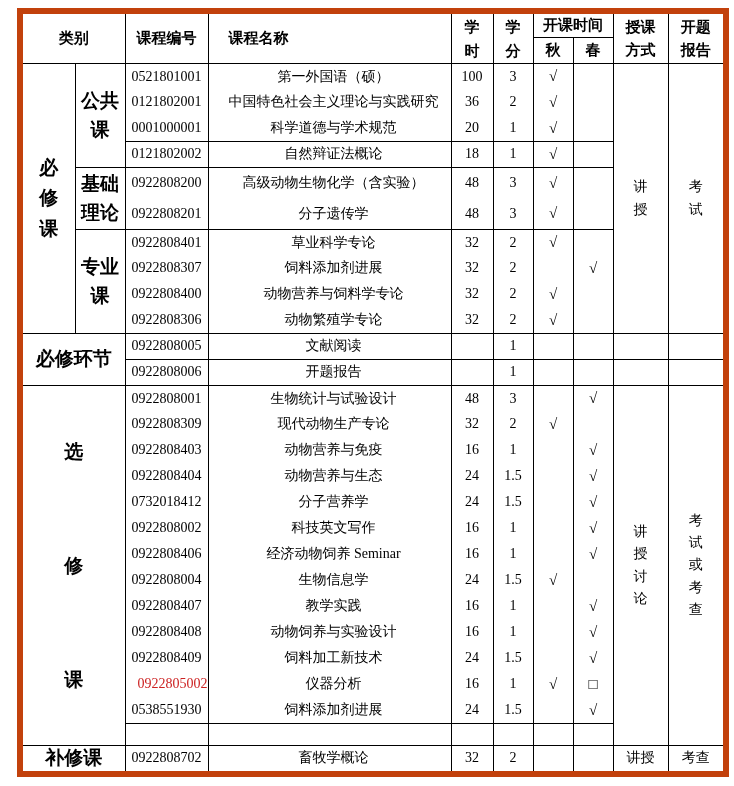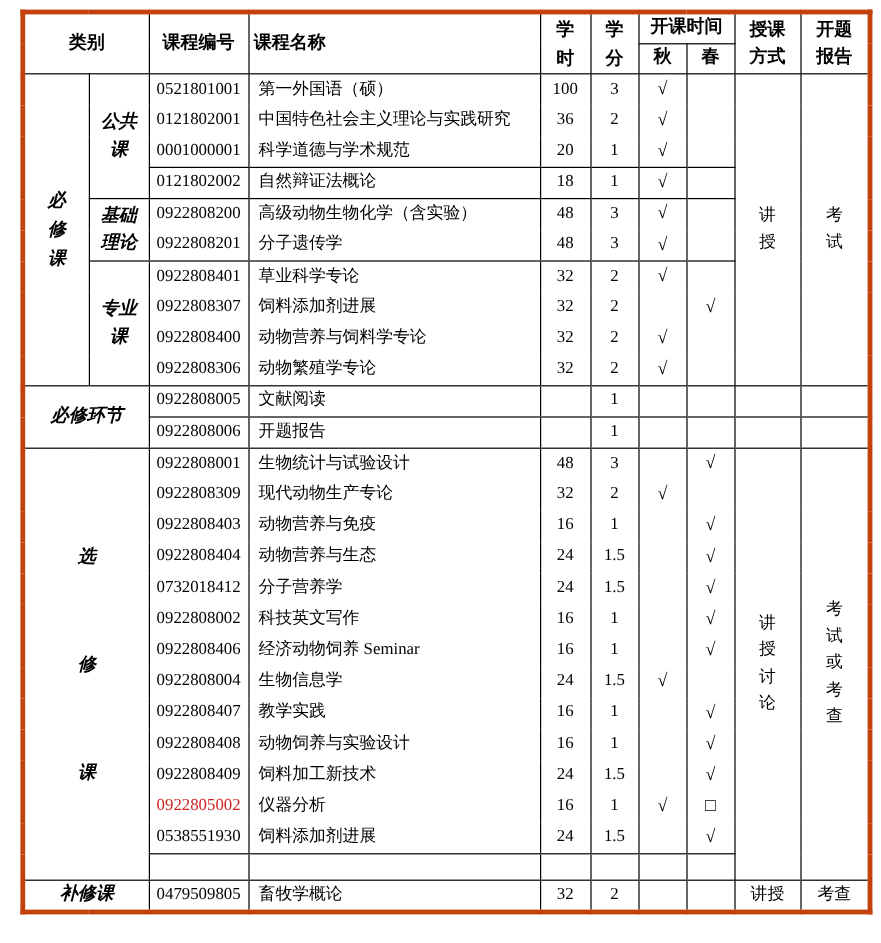--- a/index.html
+++ b/index.html
@@ -1,37 +1,37 @@
 <!DOCTYPE html>
 <html style="--red: #cc2222;"><head>
 <meta charset="utf-8">
 <style>
   html,body{margin:0;padding:0;background:#ffffff;}
   body{width:734px;height:786px;position:relative;
        font-family:"Liberation Serif","DejaVu Serif",serif;color:#000;}
   .sheet{position:absolute;left:17px;top:8px;}
   table{border-collapse:collapse;table-layout:fixed;width:706px;height:542px;
-        border:4px solid #c2410c;}
+        border:6px solid #c2410c;}
   td,th{border-left:1px solid #000;padding:0;margin:0;text-align:center;
         vertical-align:middle;font-size:14px;line-height:1.3;overflow:hidden;}
   th{border:1px solid #000;font-size:15px;font-weight:bold;}
   tr{height:26px;}
   tr.hr1{height:25px;}
   tr.hr2{height:24px;}
   tr.empty-row{height:22px;}
-  td.name{text-align:left;padding-left:8px;}
-  th.name-h{text-align:left;padding-left:4px;}
+  td.name{text-align:center;padding-left:8px;}
+  th.name-h{text-align:left;padding-left:20px;}
   .bb{border-bottom:1px solid #000;}
-  .cat{font-weight:bold;font-size:15px;font-style:italic;}
+  .cat{font-weight:bold;font-size:19px;}
   
   .vs1{width:1.2em;margin:0 auto;word-break:break-all;line-height:1.6;}
   
   .vs2{width:2.3em;margin:2px auto;word-break:break-all;line-height:1.5;}
   .spread{line-height:6.0;}
-  .red{color:var(--red,#cc2222);}
+  .red{color:var(--red,#cc2222);text-align:right;}
   .mark{font-size:15px;}
 </style>
 </head>
 <body style="background: rgb(255, 255, 255);">
 
 <div class="sheet">
 <table>
   <colgroup>
     <col style="width:55px">
         <col style="width:50px">
@@ -307,21 +307,21 @@
     <td class="bb"></td>
     <td class="name bb"></td>
     <td class="bb"></td>
     <td class="bb"></td>
     <td class="mark bb"></td>
     <td class="mark bb"></td>
   </tr>
 
   <tr>
     <td colspan="2" class="cat">补修课</td>
-    <td>0479509805</td>
+    <td>0922808702</td>
     <td class="name">畜牧学概论</td>
     <td>32</td>
     <td>2</td>
     <td class="mark"></td>
     <td class="mark"></td>
     <td>讲授</td>
     <td>考查</td>
   </tr>
 </tbody>
     </table>

